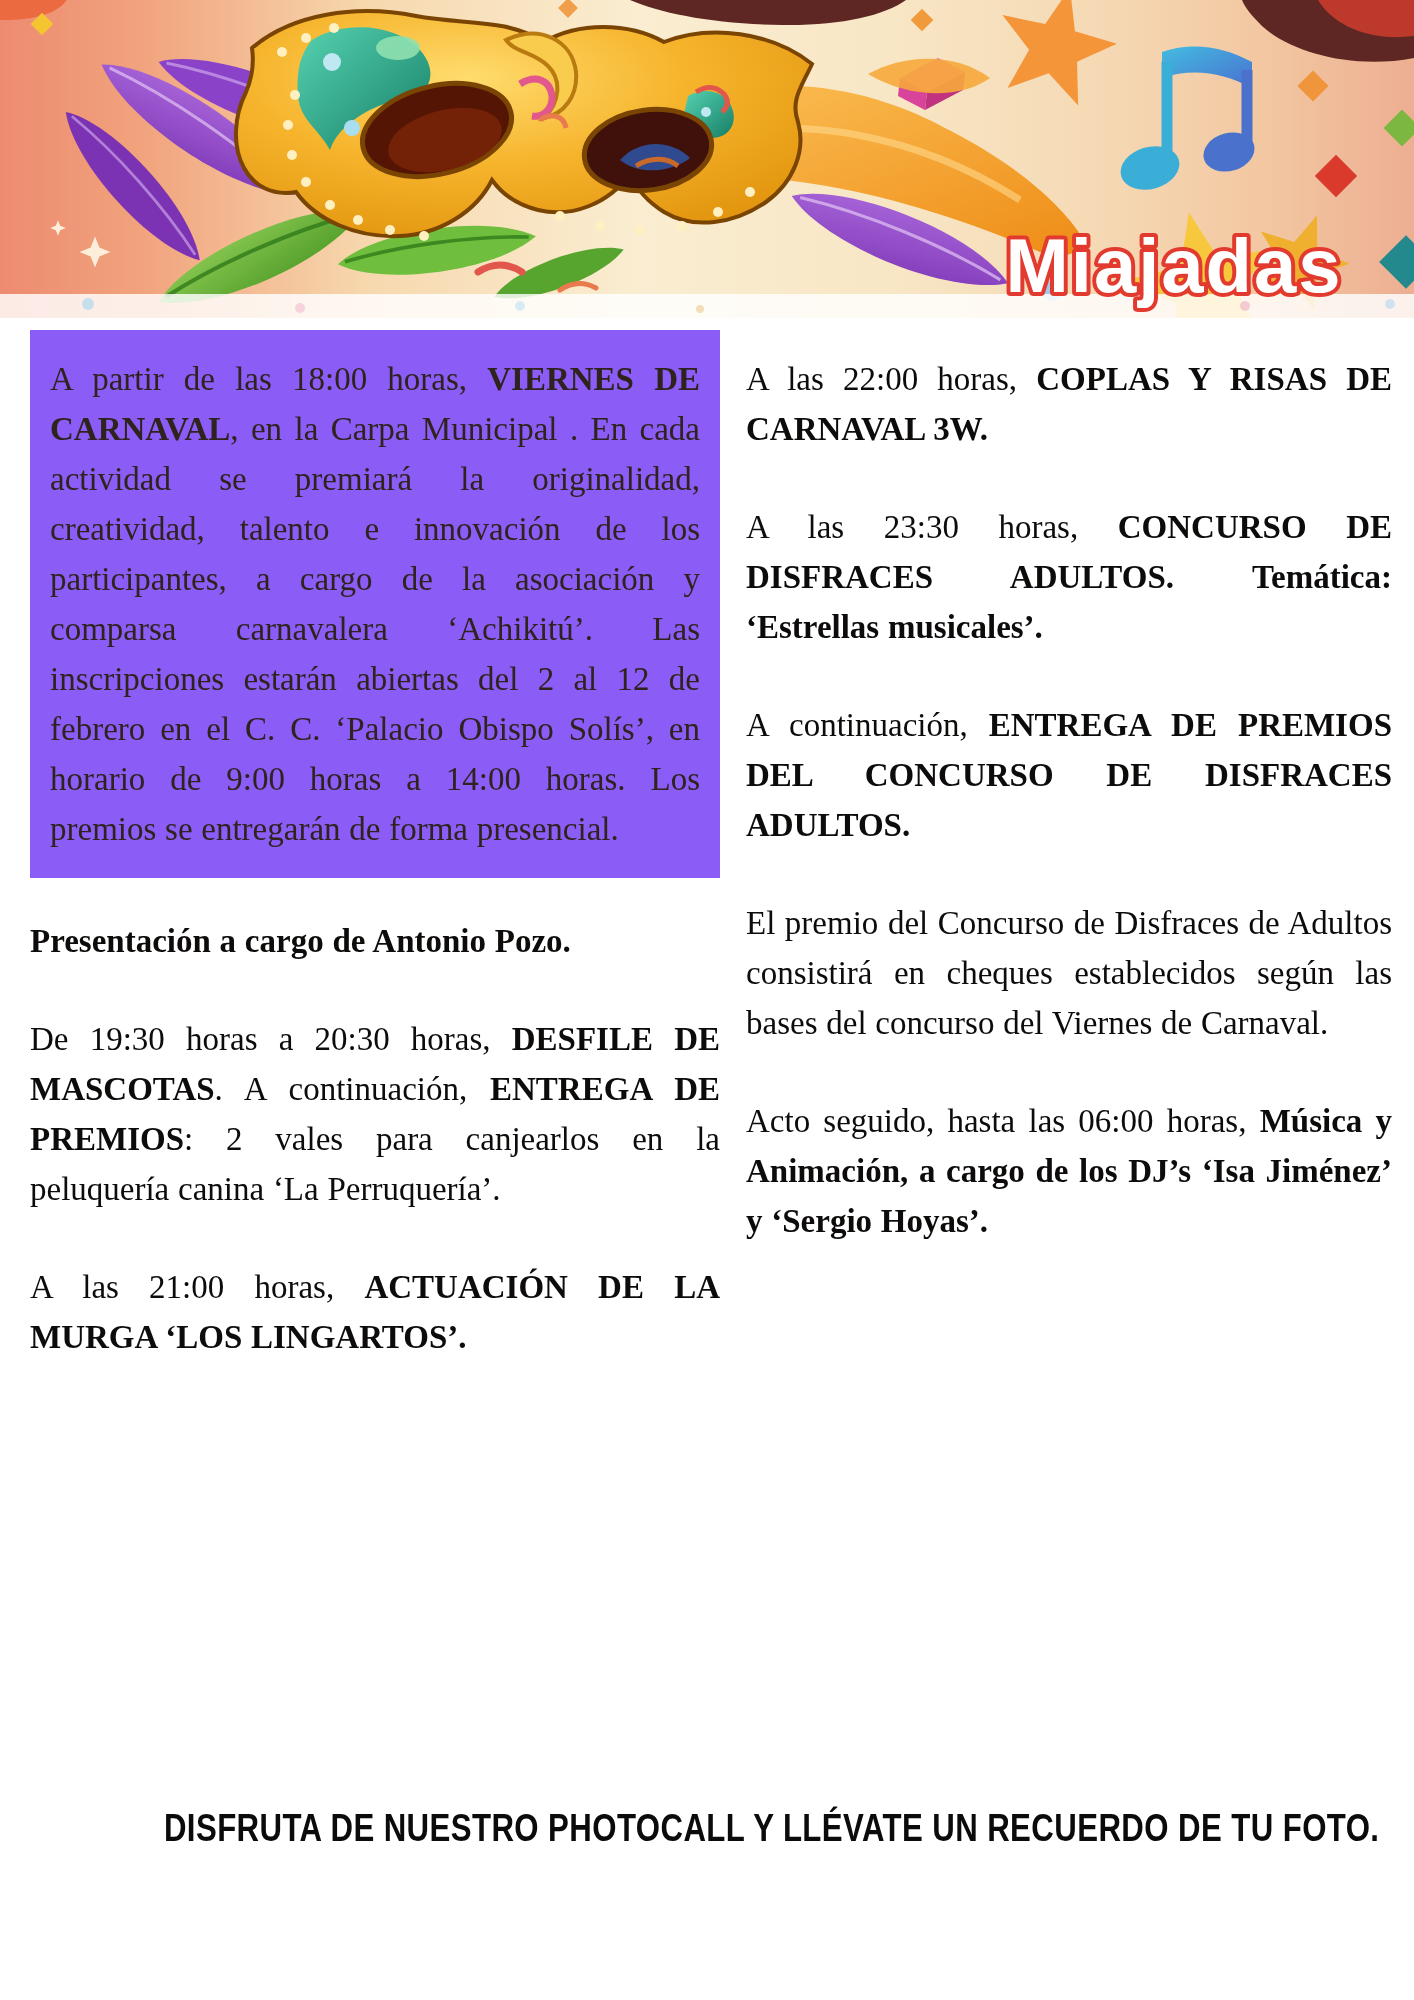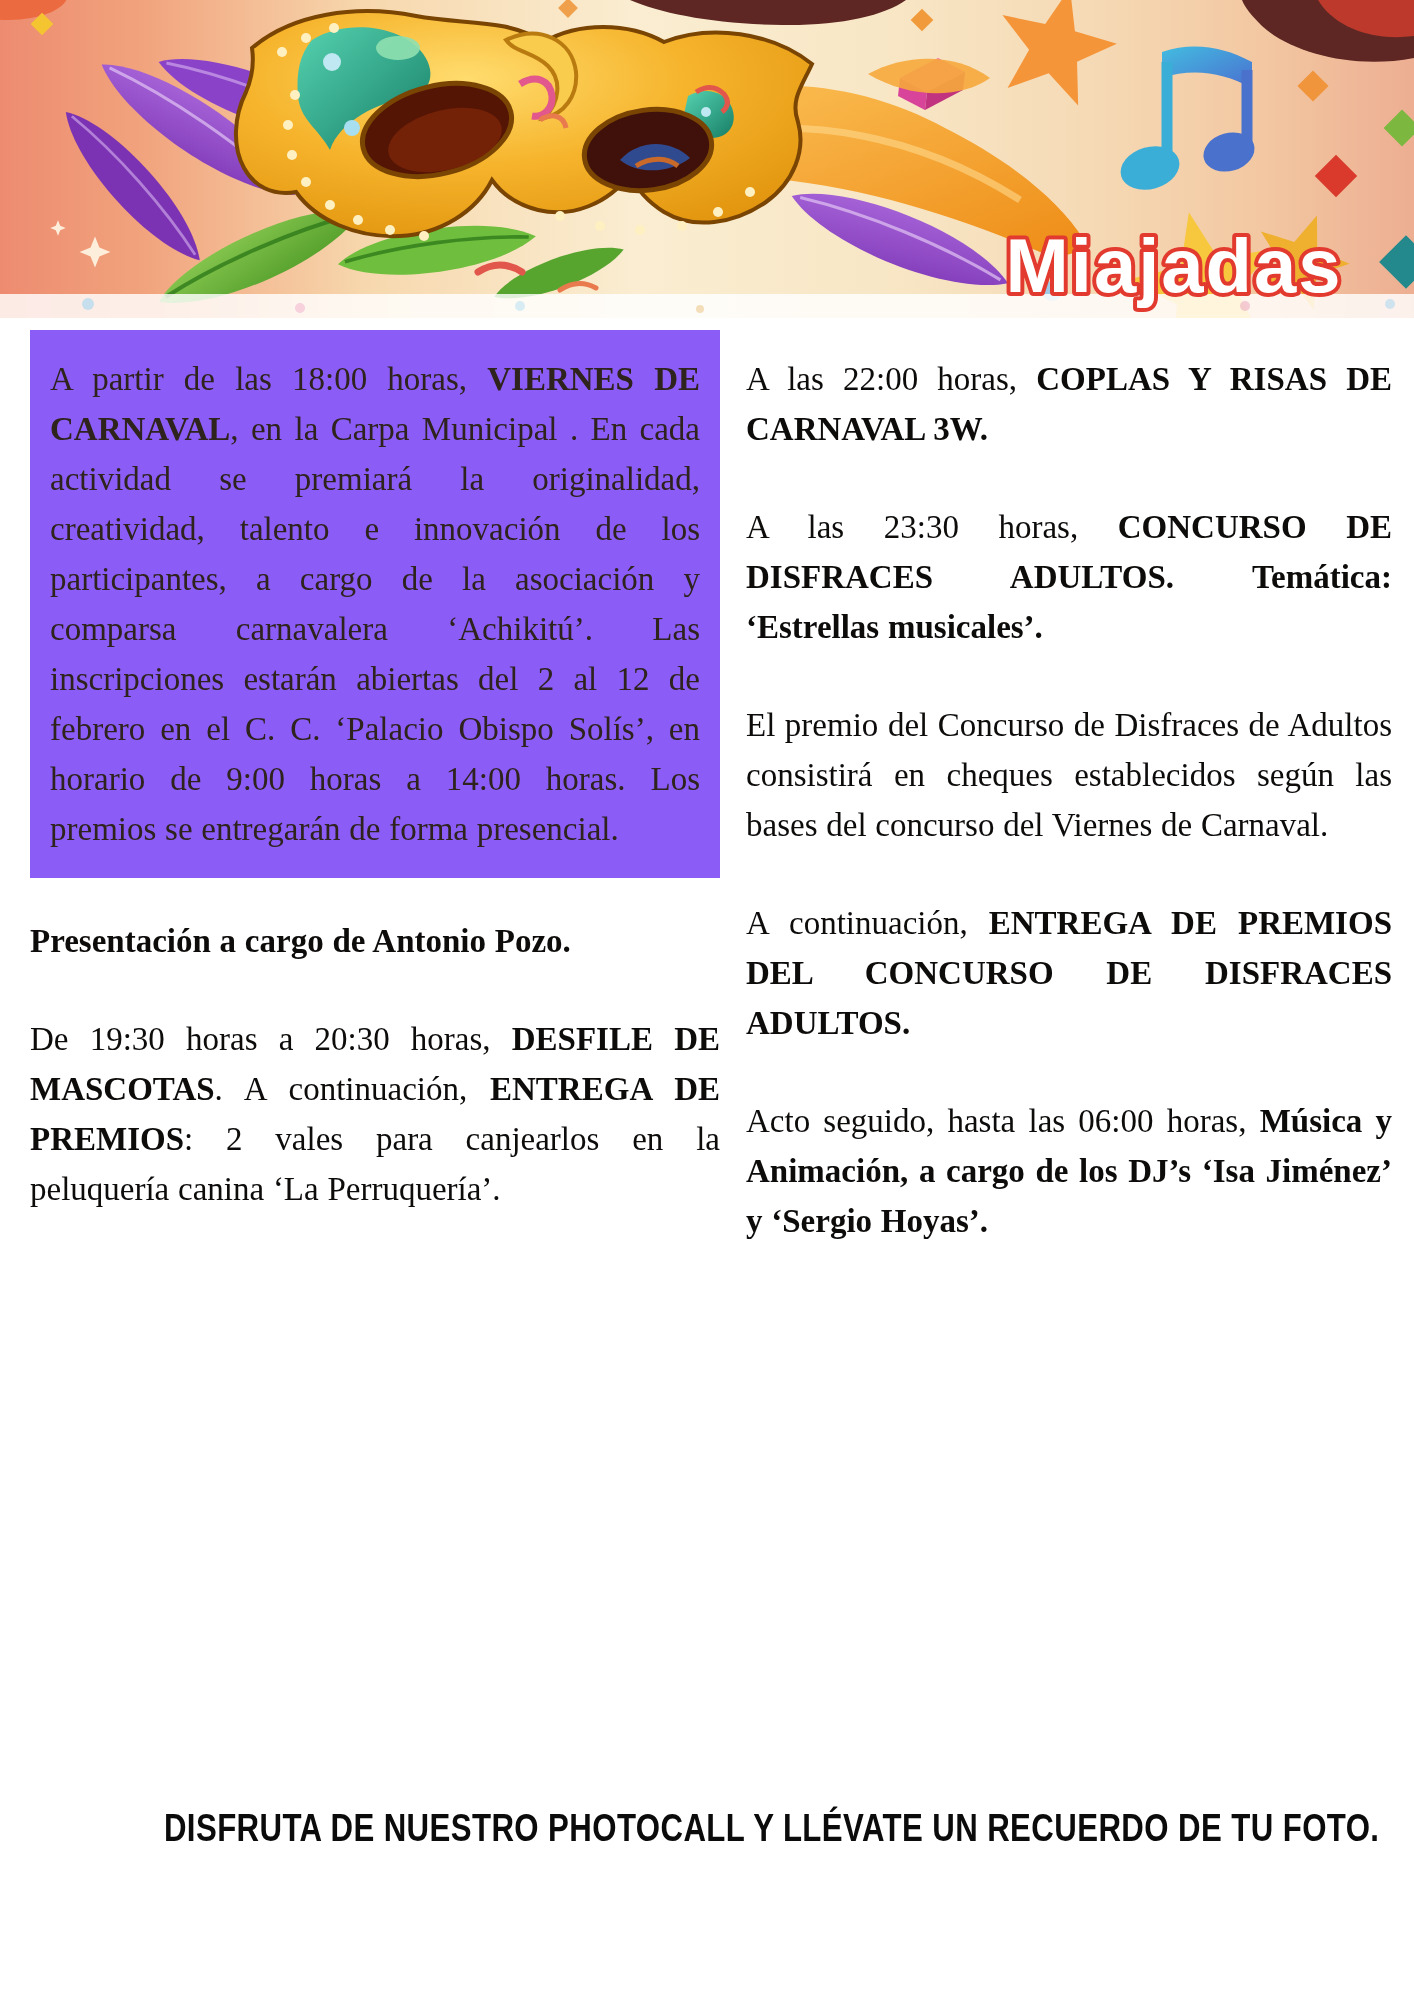--- a/index.html
+++ b/index.html
@@ -211,27 +211,28 @@
       <text x="1174" y="292" text-anchor="middle" font-family="Liberation Sans, sans-serif" font-weight="700" font-size="76" letter-spacing="2" fill="#FFFFFF" stroke="#E23A2E" stroke-width="8" paint-order="stroke" stroke-linejoin="round">Miajadas</text>
     </svg>
   </div>
 
   <div class="col col-left">
     <div class="highlight-box">
       <p class="para">A partir de las 18:00 horas, <b>VIERNES DE CARNAVAL</b>, en la Carpa Municipal . En cada actividad se premiará la originalidad, creatividad, talento e innovación de los participantes, a cargo de la asociación y comparsa carnavalera ‘Achikitú’. Las inscripciones estarán abiertas del 2 al 12 de febrero en el C. C. ‘Palacio Obispo Solís’, en horario de 9:00 horas a 14:00 horas. Los premios se entregarán de forma presencial.</p>
     </div>
     <p class="para"><b>Presentación a cargo de Antonio Pozo.</b></p>
     <p class="para">De 19:30 horas a 20:30 horas, <b>DESFILE DE MASCOTAS</b>. A continuación, <b>ENTREGA DE PREMIOS</b>: 2 vales para canjearlos en la peluquería canina ‘La Perruquería’.</p>
+    <p class="para">A las 21:00 horas, <b>ACTUACIÓN DE LA MURGA ‘LOS LINGARTOS’.</b></p>
   </div>
 
   <div class="col col-right">
     <p class="para">A las 22:00 horas, <b>COPLAS Y RISAS DE CARNAVAL 3W.</b></p>
     <p class="para">A las 23:30 horas, <b>CONCURSO DE DISFRACES ADULTOS. Temática: ‘Estrellas musicales’.</b></p>
+    <p class="para">A continuación, <b>ENTREGA DE PREMIOS DEL CONCURSO DE DISFRACES ADULTOS.</b></p>
     <p class="para">El premio del Concurso de Disfraces de Adultos consistirá en cheques establecidos según las bases del concurso del Viernes de Carnaval.</p>
-    <p class="para">A continuación, <b>ENTREGA DE PREMIOS DEL CONCURSO DE DISFRACES ADULTOS.</b></p>
     <p class="para">Acto seguido, hasta las 06:00 horas, <b>Música y Animación, a cargo de los DJ’s ‘Isa Jiménez’ y ‘Sergio Hoyas’.</b></p>
   </div>
 
   <div class="footer">
     <span class="footer-text">DISFRUTA DE NUESTRO PHOTOCALL Y LLÉVATE UN RECUERDO DE TU FOTO.</span>
   </div>
 
 </div>
 
 </body></html>

